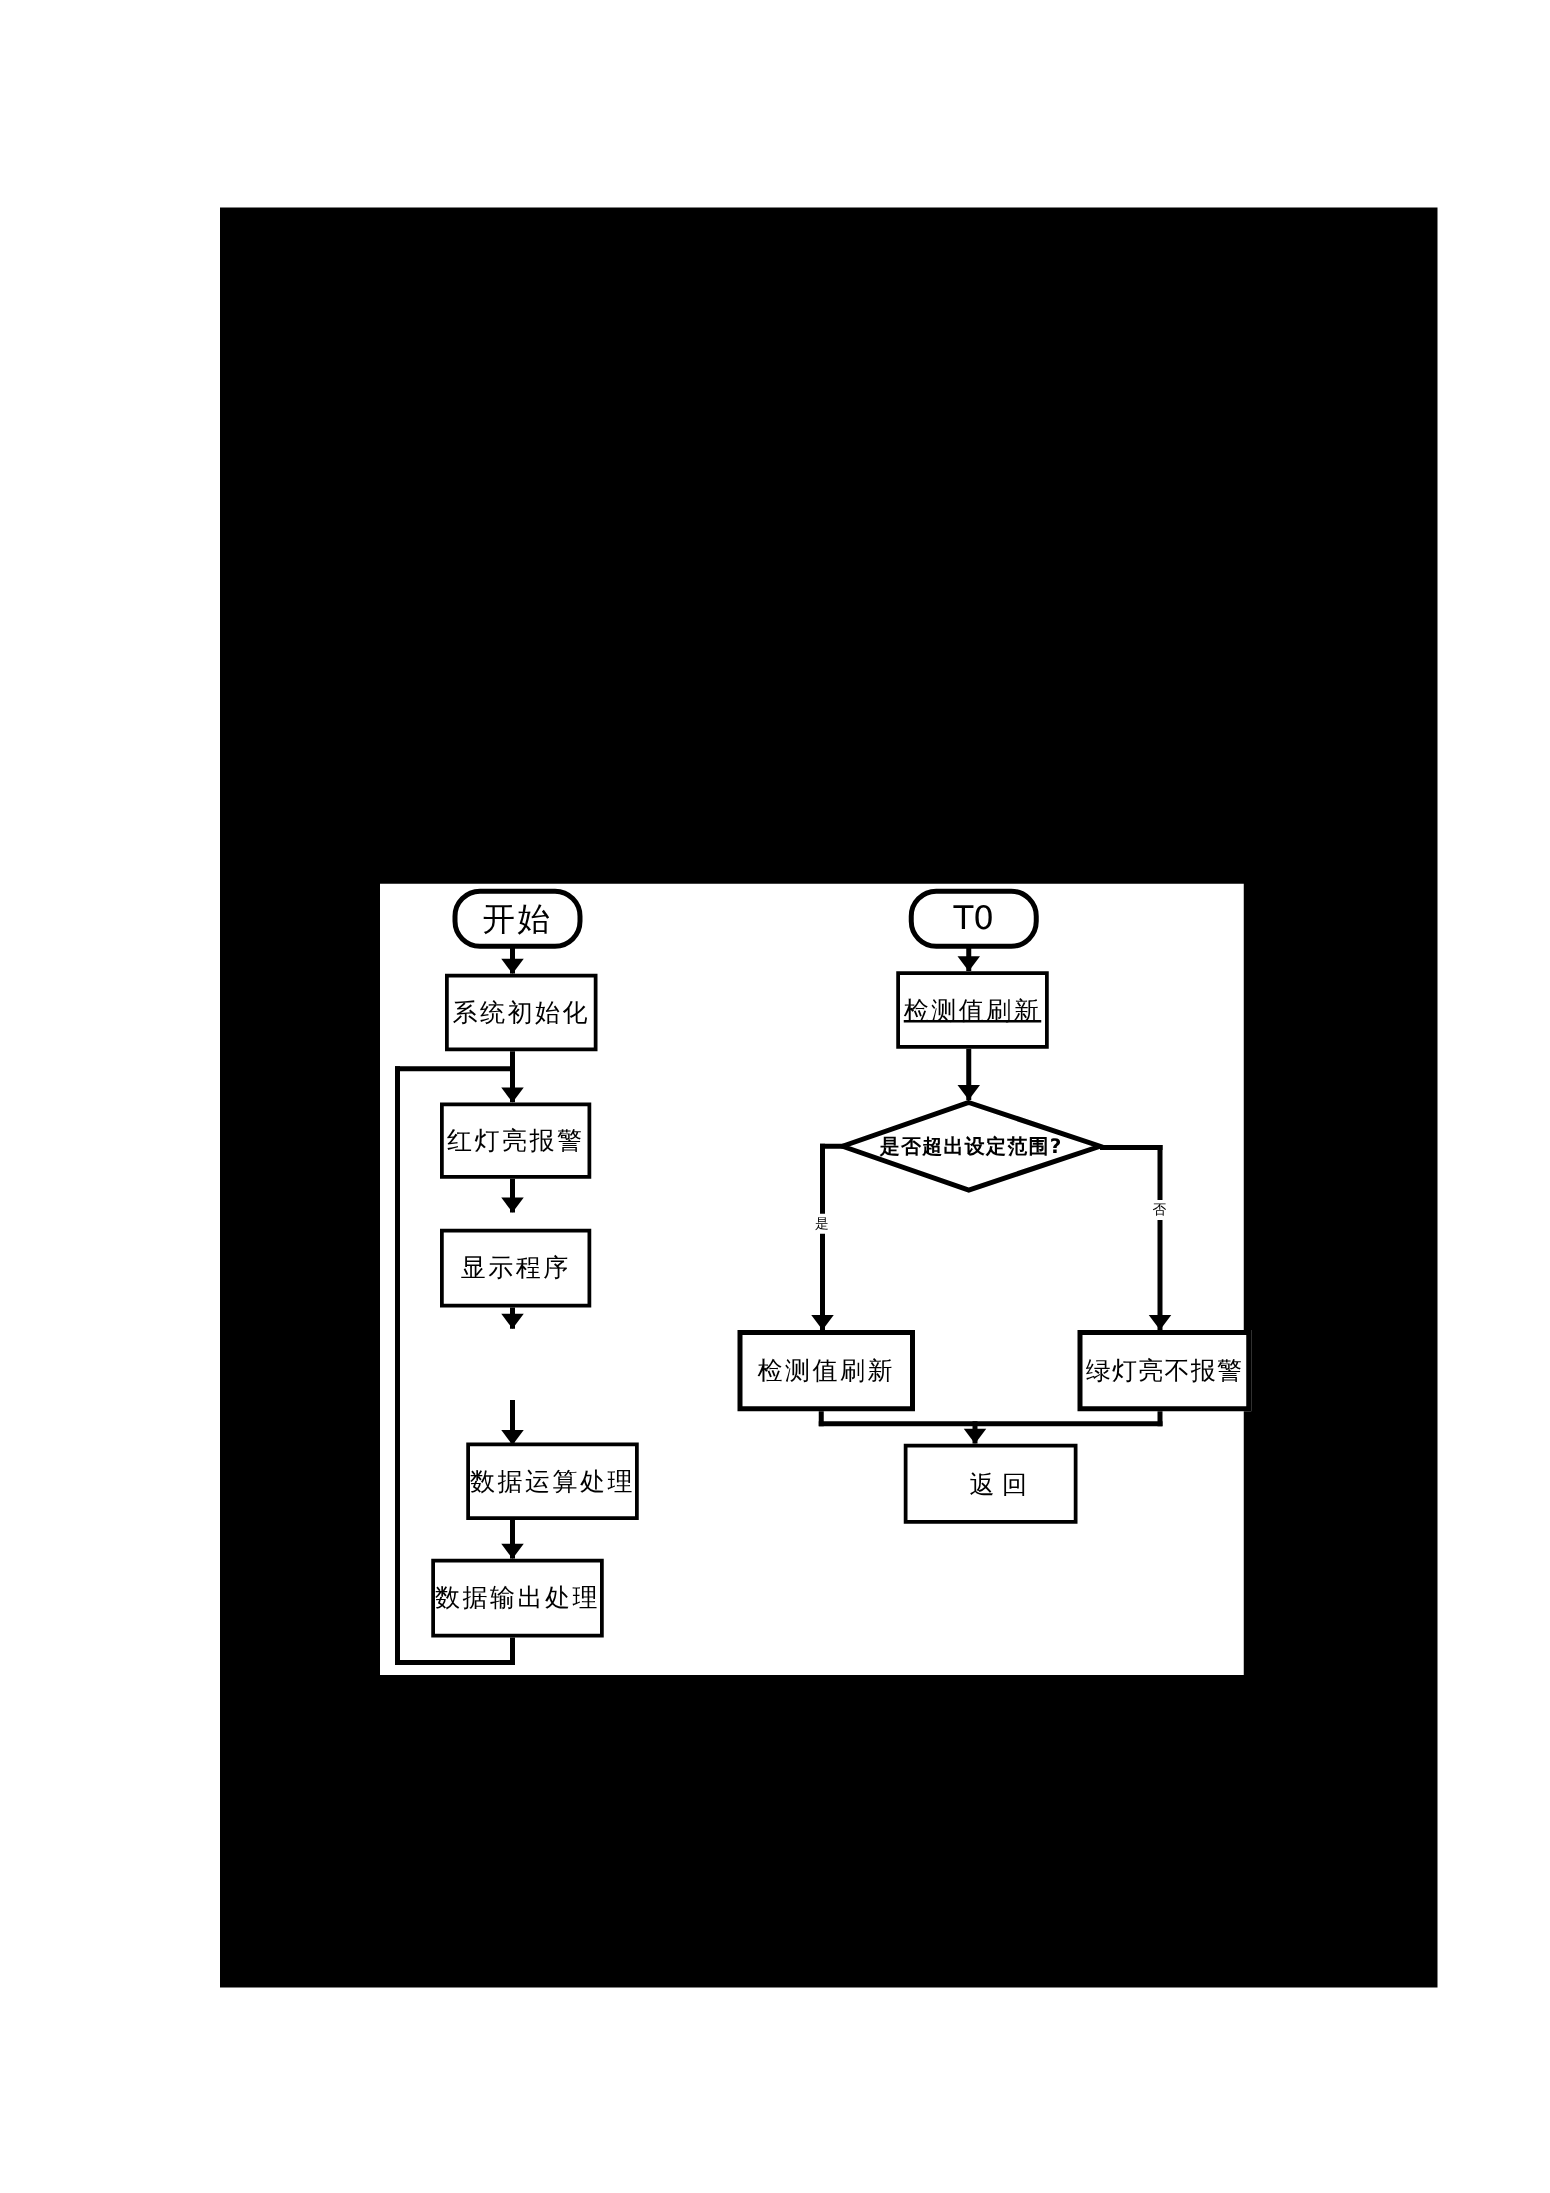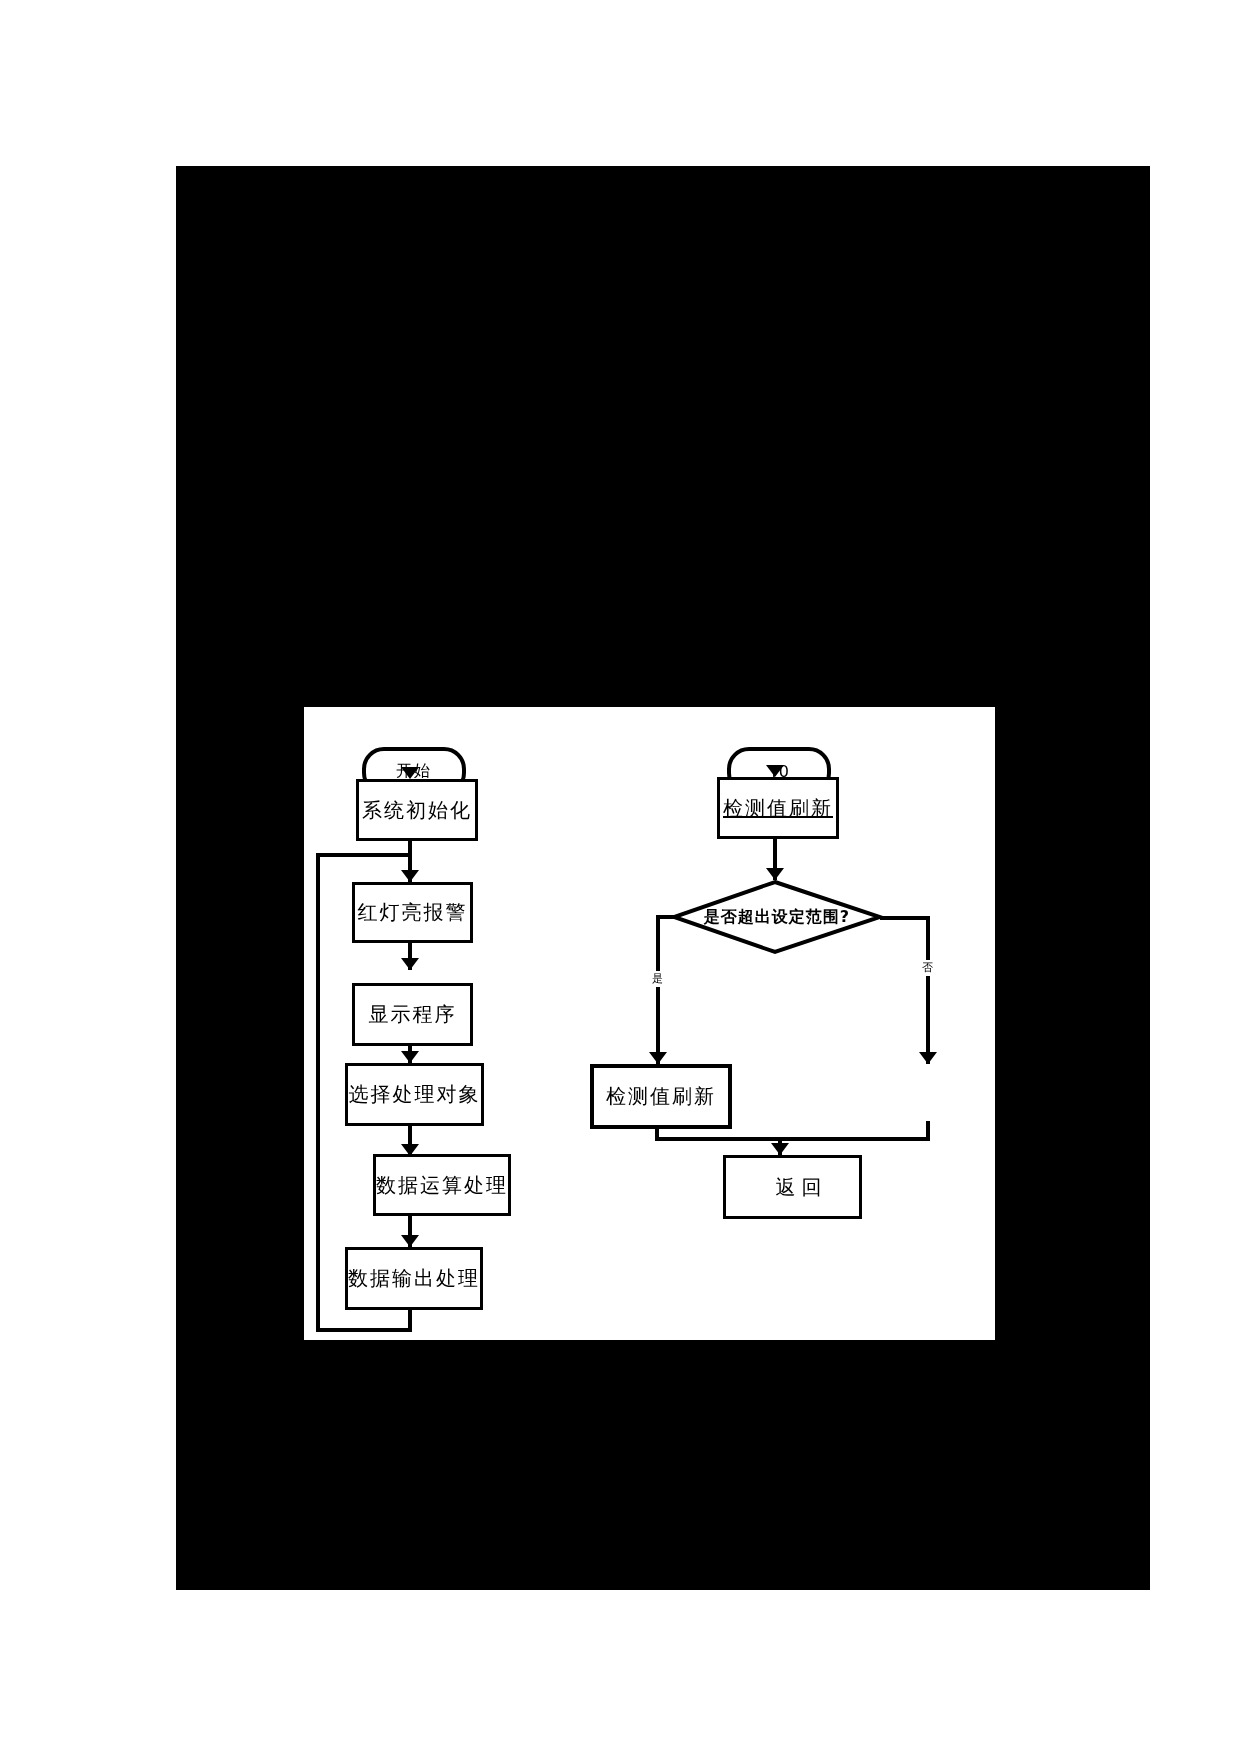--- a/index.html
+++ b/index.html
@@ -19,21 +19,21 @@
 
   
   .arr{position:absolute;width:0;height:0;z-index:3;
        border-left:9px solid transparent;border-right:9px solid transparent;
        border-top:12px solid #000;}
 
   
   .node{position:absolute;background:#fff;border:3px solid #000;z-index:2;
         display:flex;align-items:center;justify-content:center;
         font-size:20px;letter-spacing:2px;white-space:nowrap;}
-  .oval{border-radius:22px;border-width:4px;font-size:16px;margin-top:36px;}
+  .oval{border-radius:22px;border-width:4px;font-size:26px;}
   .thick{border-width:4px;}
 
   .diamond-wrap{position:absolute;left:367px;top:172px;width:212px;height:76px;z-index:2;}
   .diamond-wrap svg{display:block;}
   .diamond-label{position:absolute;left:0;top:0;width:100%;height:100%;
       display:flex;align-items:center;justify-content:center;
       font-size:16px;letter-spacing:1px;z-index:3;white-space:nowrap;font-weight:bold;}
 
   .edge-label{position:absolute;background:#fff;z-index:4;font-size:11px;
       line-height:14px;padding:1px 2px;text-align:center;}
@@ -65,21 +65,20 @@
   <div class="arr" style="left:97px;top:528px;"></div>
 
   <div class="node oval" style="left:58px;top:4px;width:96px;height:40px;">开始</div>
 
   <div class="node" style="left:52px;top:72px;width:116px;height:56px;text-align:right;">系统初始化</div>
 
   <div class="node" style="left:48px;top:175px;width:115px;height:55px;">红灯亮报警</div>
 
   <div class="node" style="left:48px;top:276px;width:115px;height:57px;">显示程序</div>
 
-  <div class="node" style="left:41px;top:356px;width:133px;height:57px;">选择处理对象</div>
 
   <div class="node" style="left:41px;top:447px;width:132px;height:56px;margin-left:28px;">数据运算处理</div>
 
   <div class="node" style="left:41px;top:540px;width:132px;height:57px;">数据输出处理</div>
 
   <div class="ln v" style="left:469px;top:44px;height:26px;"></div>
   <div class="ln v" style="left:469px;top:126px;height:47px;"></div>
 
   <div class="ln h" style="left:352px;top:208px;width:24px;"></div>
   <div class="ln v" style="left:352px;top:208px;height:149px;"></div>
@@ -107,16 +106,17 @@
 
   <div class="diamond-wrap">
     <svg width="212" height="76" viewBox="0 0 212 76">
       <polygon points="104,3 209,38 104,73 3,38" fill="#ffffff" stroke="#000000" stroke-width="4"></polygon>
     </svg>
     <div class="diamond-label">是否超出设定范围?</div>
   </div>
 
   <div class="node thick" style="left:286px;top:357px;width:134px;height:57px;">检测值刷新</div>
 
+  <div class="node thick" style="left:558px;top:357px;width:131px;height:57px;letter-spacing:1px;">绿灯亮不报警</div>
 
   <div class="node" style="left:419px;top:448px;width:115px;height:58px;letter-spacing:6px;padding-left:18px;">返回</div>
 
 </div>
 
 </body></html>

